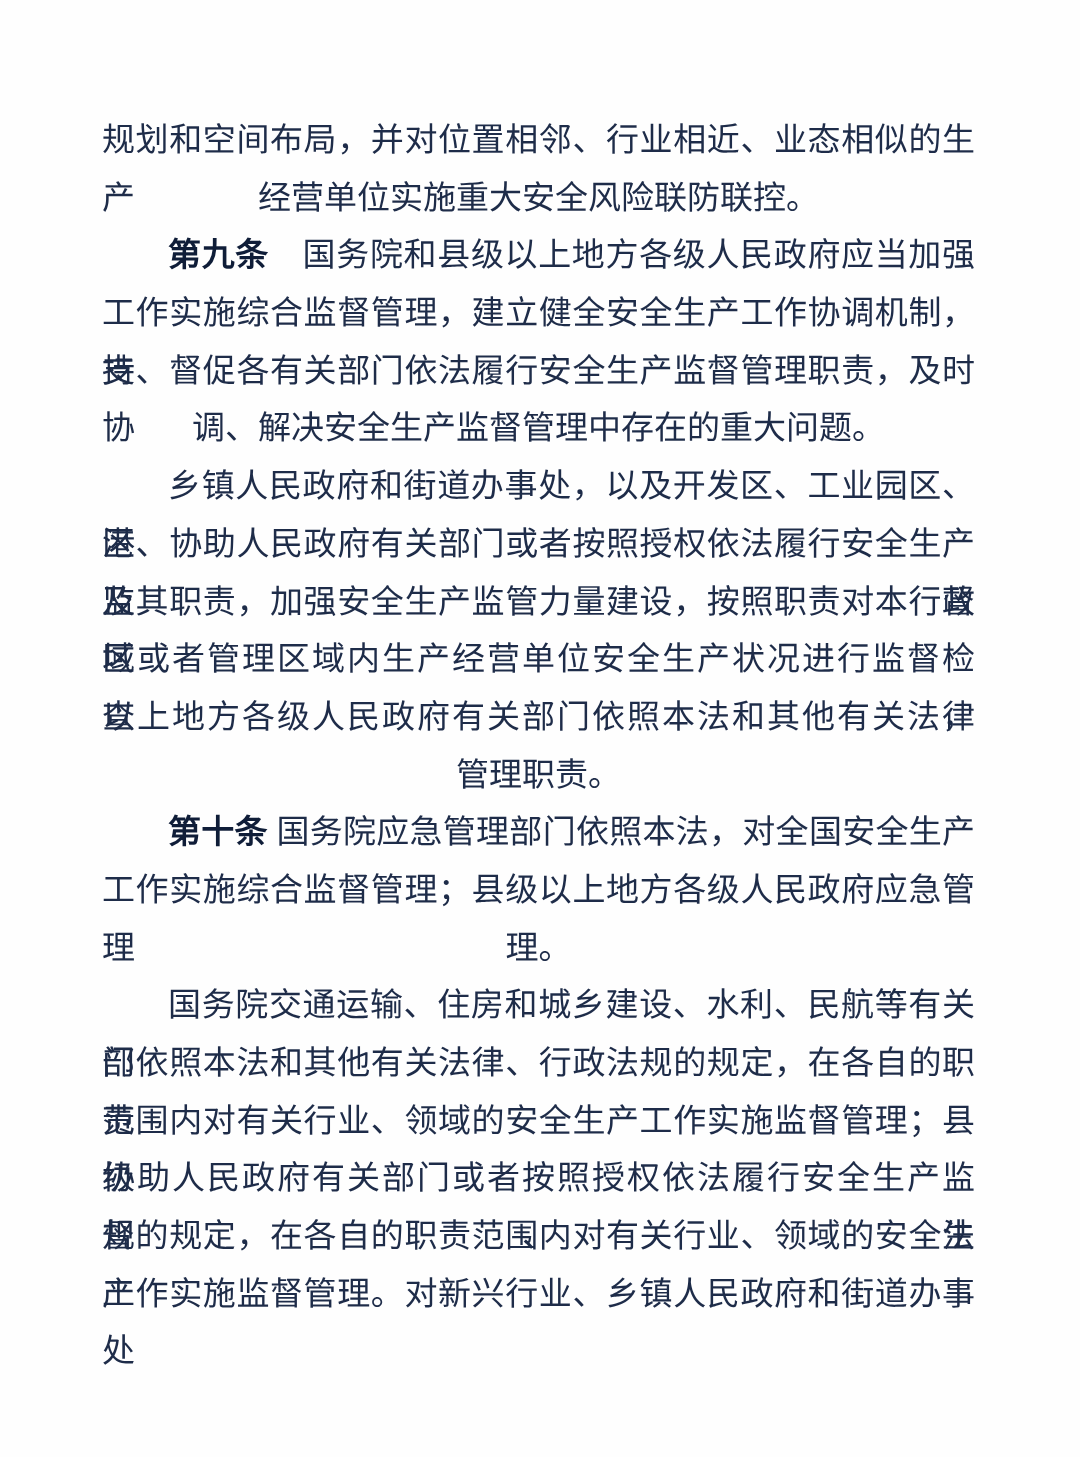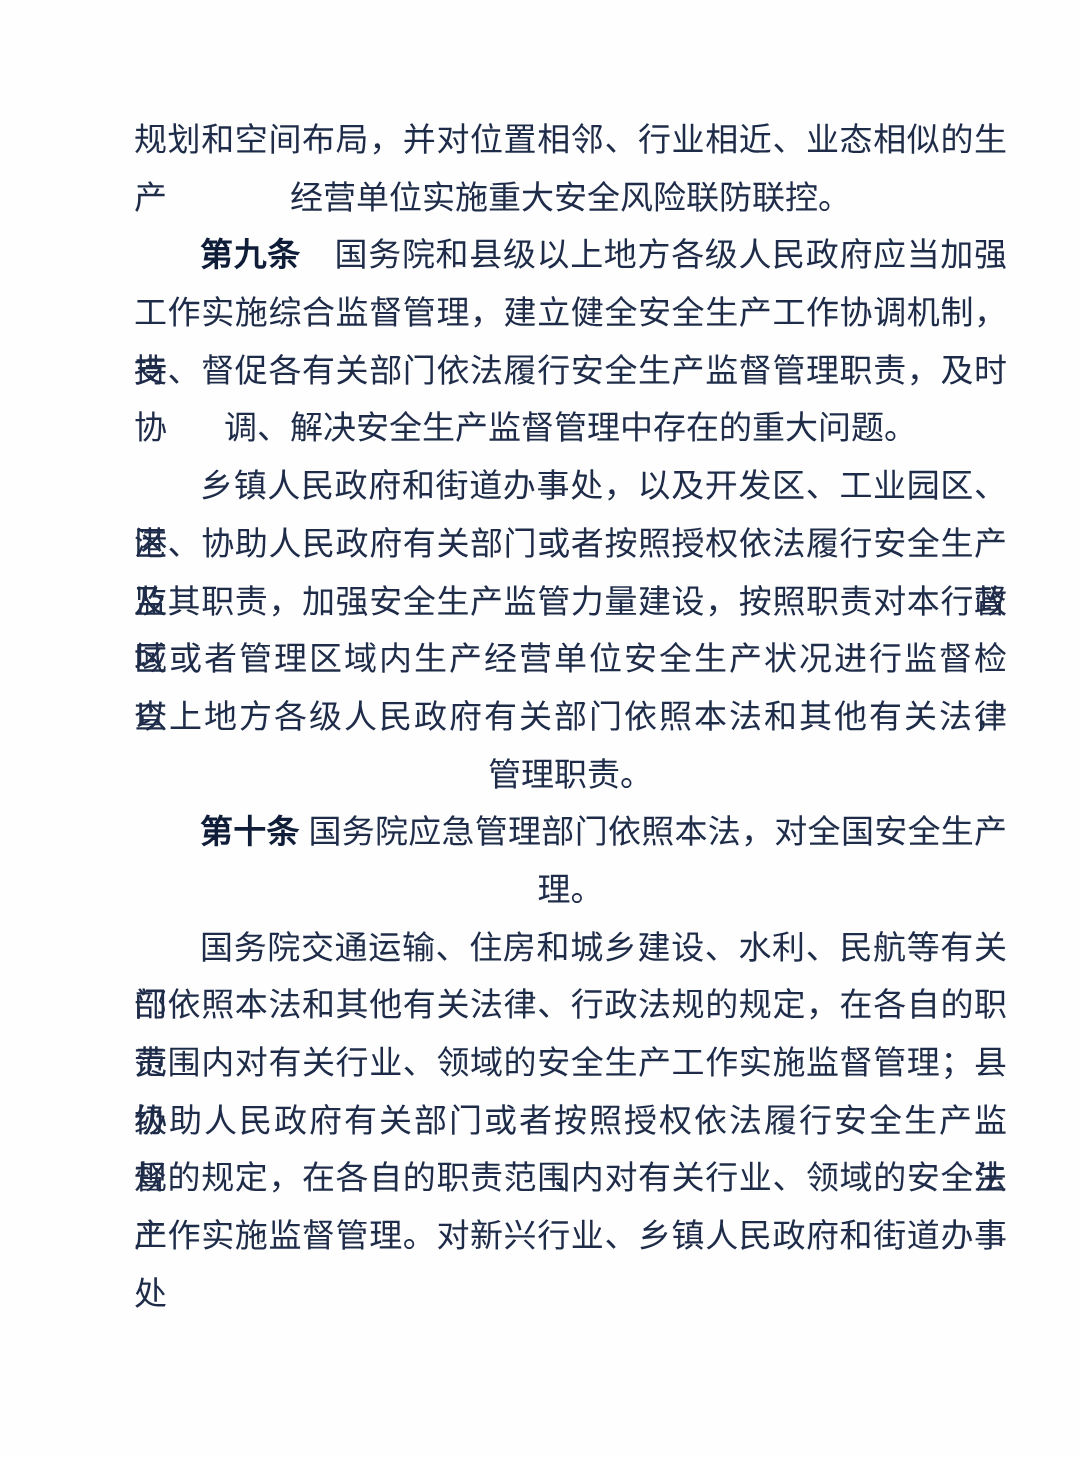--- a/index.html
+++ b/index.html
@@ -16,21 +16,20 @@
     box-sizing: border-box;
     width: 1080px;
     height: 1457px;
     padding: 112px 105px 0 102px;
     font-family: "Liberation Serif", "DejaVu Serif", serif;
     font-size: 33px;
     color: var(--text-color, #1e2c49);
   }
   .text-block {
     width: 873px;
-    margin-left: 32px;
   }
   .line {
     height: 57.7px;
     line-height: 57.7px;
     white-space: nowrap;
     letter-spacing: 0;
     text-align: center;
   }
   
   .line.justify {
@@ -58,20 +57,21 @@
       <div class="line justify">工作实施综合监督管理，建立健全安全生产工作协调机制，支</div>
       <div class="line justify">持、督促各有关部门依法履行安全生产监督管理职责，及时协</div>
       <div class="line">调、解决安全生产监督管理中存在的重大问题。</div>
       <div class="line justify indent">乡镇人民政府和街道办事处，以及开发区、工业园区、港</div>
       <div class="line justify">区、协助人民政府有关部门或者按照授权依法履行安全生产监督</div>
       <div class="line justify">及其职责，加强安全生产监管力量建设，按照职责对本行政区</div>
       <div class="line justify">域或者管理区域内生产经营单位安全生产状况进行监督检查，</div>
       <div class="line justify">以上地方各级人民政府有关部门依照本法和其他有关法律</div>
       <div class="line">管理职责。</div>
       <div class="line justify indent"><span class="article-term">第十条</span> 国务院应急管理部门依照本法，对全国安全生产</div>
+      <div class="line justify">工作实施综合监督管理；县级以上地方各级人民政府应急管理</div>
       <div class="line">理。</div>
       <div class="line justify indent">国务院交通运输、住房和城乡建设、水利、民航等有关部</div>
       <div class="line justify">门依照本法和其他有关法律、行政法规的规定，在各自的职责</div>
       <div class="line justify">范围内对有关行业、领域的安全生产工作实施监督管理；县级</div>
       <div class="line justify">协助人民政府有关部门或者按照授权依法履行安全生产监督、法</div>
       <div class="line justify">规的规定，在各自的职责范围内对有关行业、领域的安全生产</div>
       <div class="line justify">工作实施监督管理。对新兴行业、乡镇人民政府和街道办事处</div>
     </div>
 </div>
 

